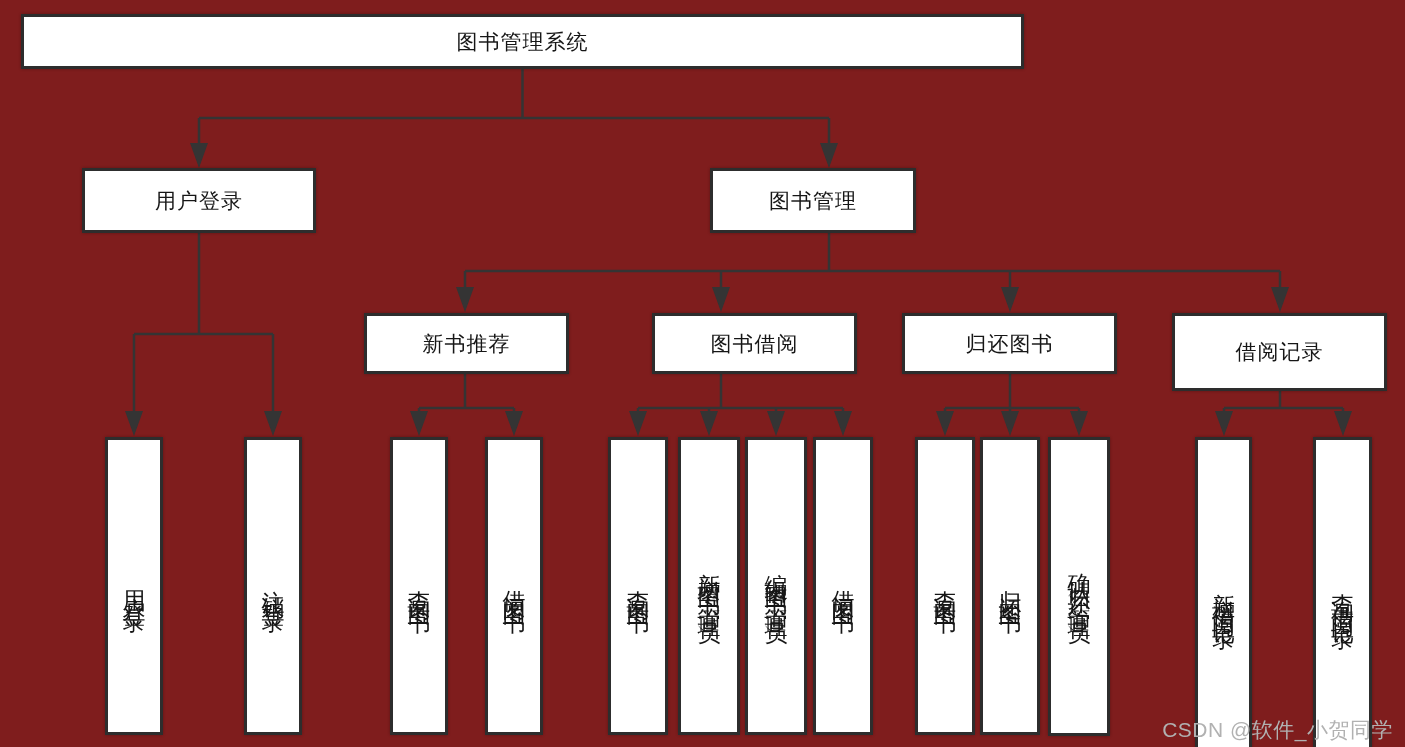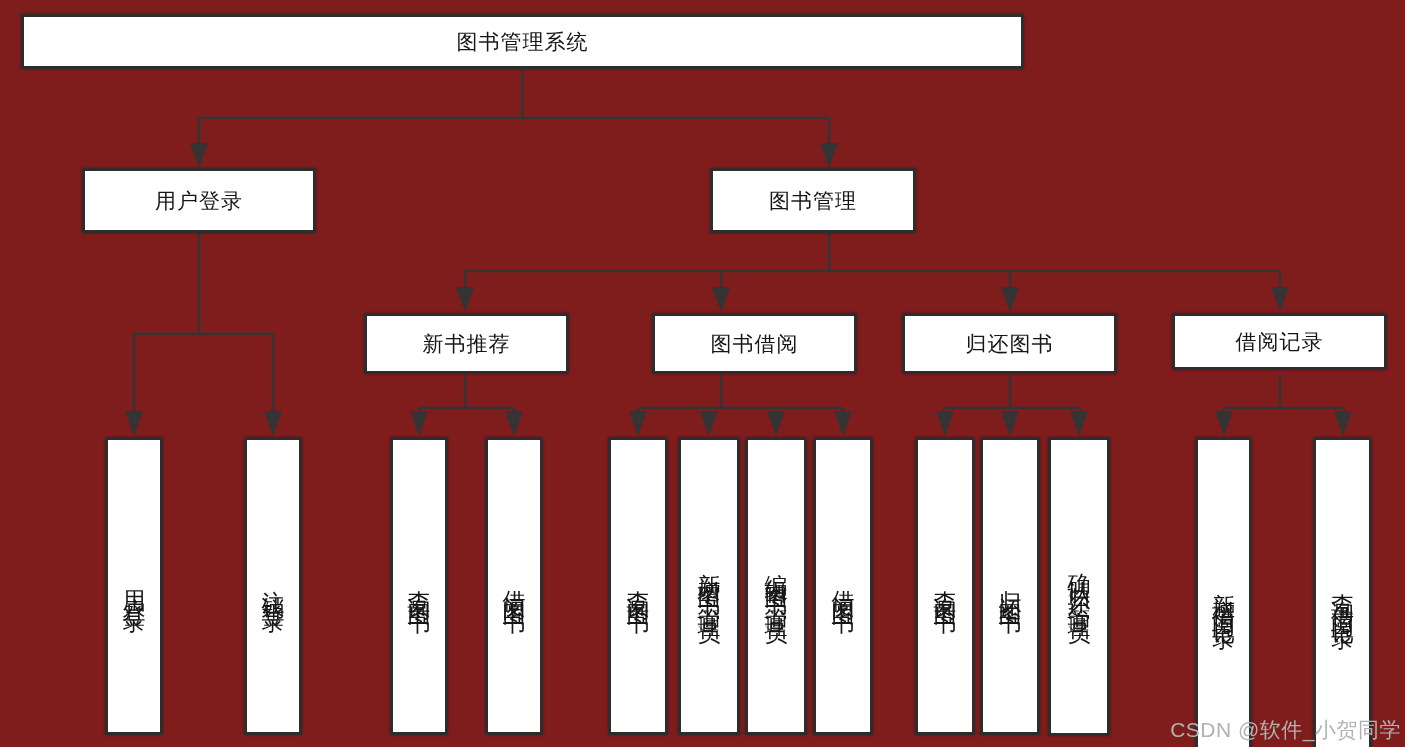--- a/index.html
+++ b/index.html
@@ -12,21 +12,21 @@
     position:absolute;background:#ffffff;border:3px solid #2d2d2d;box-sizing:border-box;
     display:flex;align-items:center;justify-content:center;z-index:2;
     box-shadow:0 0 3px rgba(0,0,0,.28);
   }
   .hbox{font-size:21px;letter-spacing:1px;}
   .vbox span{
     writing-mode:vertical-rl;text-orientation:mixed;
     font-size:23px;letter-spacing:7px;line-height:1;
   }
   .watermark{
-    position:absolute;top:716px;right:4px;z-index:4;white-space:nowrap;
+    position:absolute;top:716px;right:12px;z-index:4;white-space:nowrap;
     font-size:21px;color:#b1b1b1;letter-spacing:0.5px;
   }
 </style>
 </head>
 <body>
 
 <div class="canvas">
 
   <svg class="wires" width="1405" height="747" viewBox="0 0 1405 747">
     <g stroke="#343434" stroke-width="2.5" fill="none">
@@ -74,21 +74,21 @@
 
   <div class="box hbox" style="left:364px;top:313px;width:205px;height:61px">
     <span>新书推荐</span>
   </div>
   <div class="box hbox" style="left:652px;top:313px;width:205px;height:61px">
     <span>图书借阅</span>
   </div>
   <div class="box hbox" style="left:902px;top:313px;width:215px;height:61px">
     <span>归还图书</span>
   </div>
-  <div class="box hbox" style="left:1172px;top:313px;width:215px;height:57px">
+  <div class="box hbox" style="left:1172px;top:313px;width:215px;height:78px">
     <span>借阅记录</span>
   </div>
 
   <div class="box vbox" style="left:105px;top:437px;width:58px;height:298px">
     <span>用户登录</span>
   </div>
   <div class="box vbox" style="left:244px;top:437px;width:58px;height:298px">
     <span>注销登录</span>
   </div>
 

